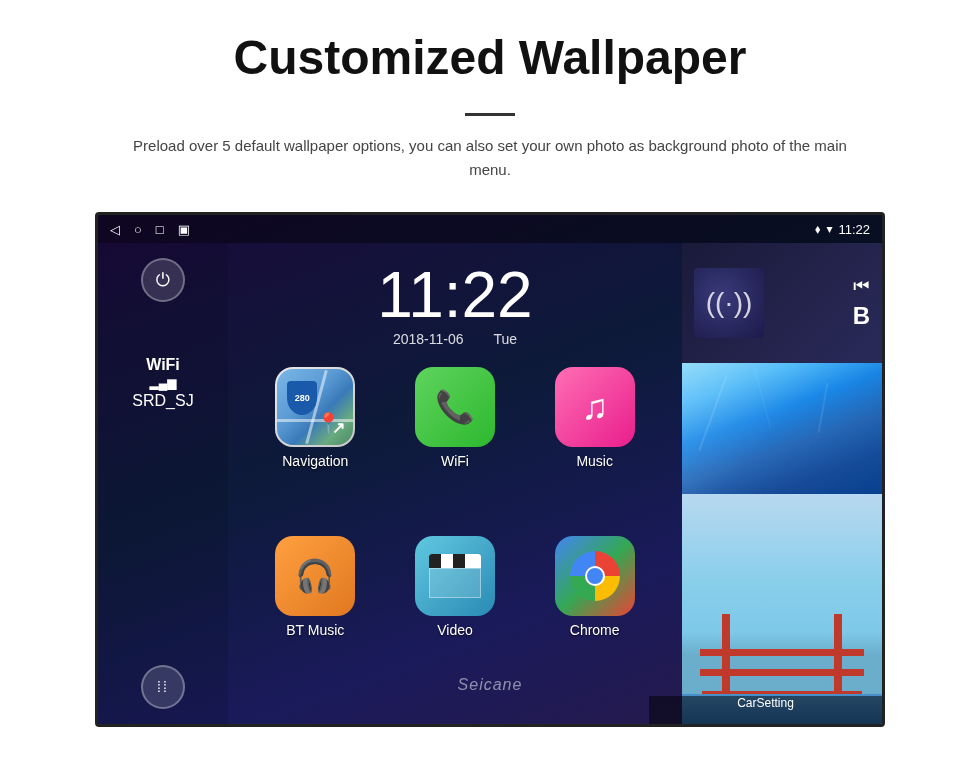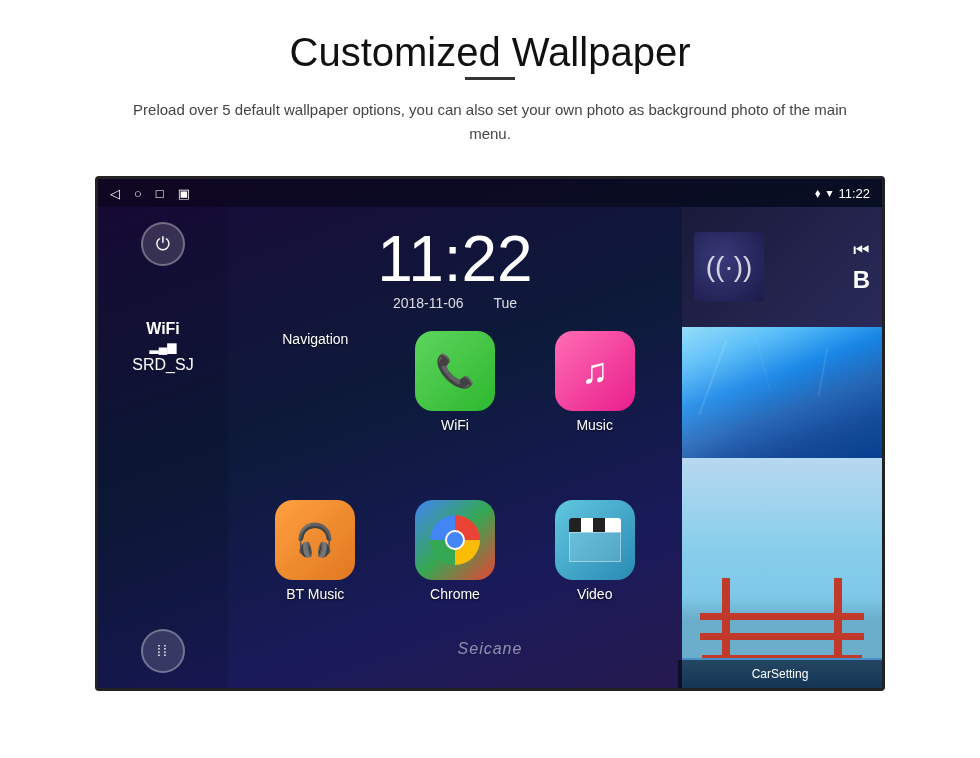--- a/index.html
+++ b/index.html
@@ -11,24 +11,24 @@
       overflow: hidden;
     }
 
     .page-container {
       width: 980px;
       padding: 30px 60px 20px;
     }
 
     .page-title {
       text-align: center;
-      font-size: 40px;
-      font-weight: 400;
+      font-size: 48px;
+      font-weight: 700;
       color: #111;
-      margin-bottom: 2px;
+      margin-bottom: 28px;
     }
 
     .title-divider {
       width: 50px;
       height: 3px;
       background: #333;
       margin: 0 auto 18px;
     }
 
     .page-description {
@@ -482,20 +482,35 @@
           <div class="clock-time">11:22</div>
           <div class="clock-date">
             <span>2018-11-06</span>
             <span>Tue</span>
           </div>
         </div>
 
         <div class="app-grid">
 
           <div class="app-item">
+            <div class="app-icon nav-icon">
+              <div class="map-container">
+
+                <div class="map-road" style="width:3px;height:100%;top:0;left:38px;transform:rotate(15deg);background:rgba(255,255,255,0.5);"></div>
+                <div class="map-road" style="width:100%;height:3px;top:50px;left:0;background:rgba(255,255,255,0.5);"></div>
+
+                <div class="map-shield">
+                  <span class="shield-number">280</span>
+                </div>
+
+                <div class="map-pin">📍</div>
+
+                <div style="position:absolute;bottom:8px;right:8px;color:#fff;font-size:16px;font-weight:bold;">↗</div>
+              </div>
+            </div>
             <span class="app-label">Navigation</span>
           </div>
 
           <div class="app-item">
             <div class="app-icon phone-icon">
               <span class="icon-phone">📞</span>
             </div>
             <span class="app-label">WiFi</span>
           </div>
 
@@ -504,46 +519,46 @@
               <span class="music-note">♫</span>
             </div>
             <span class="app-label">Music</span>
           </div>
 
           <div class="app-item">
             <div class="app-icon bt-icon">
               <span class="icon-bluetooth" style="color:#fff;font-size:32px;">🎧</span>
             </div>
             <span class="app-label">BT Music</span>
-          </div>
-
-          <div class="app-item">
-            <div class="app-icon chrome-icon" style="padding:0;align-items:center;justify-content:center;">
-              <div class="chrome-circle">
-                <div class="chrome-inner"></div>
-              </div>
-            </div>
-            <span class="app-label">Chrome</span>
           </div>
 
           <div class="app-item">
             <div class="app-icon video-icon">
               <div class="video-clap">
                 <div class="video-clap-top">
                   <div class="clap-stripe" style="background:#222;"></div>
                   <div class="clap-stripe" style="background:#fff;"></div>
                   <div class="clap-stripe" style="background:#222;"></div>
                   <div class="clap-stripe" style="background:#fff;"></div>
                 </div>
                 <div class="video-clap-body"></div>
               </div>
             </div>
             <span class="app-label">Video</span>
           </div>
 
+          <div class="app-item">
+            <div class="app-icon chrome-icon" style="padding:0;align-items:center;justify-content:center;">
+              <div class="chrome-circle">
+                <div class="chrome-inner"></div>
+              </div>
+            </div>
+            <span class="app-label">Chrome</span>
+          </div>
+
         </div>
       </div>
 
       <div class="right-panel">
 
         <div class="media-widget">
           <div class="media-artwork">
             <span class="media-wifi-icon">((·))</span>
           </div>
           <div class="media-controls">
@@ -566,21 +581,21 @@
           <div class="bridge-sky">
 
             <div style="position:absolute;bottom:30px;left:20px;right:20px;height:3px;background:#c0392b;box-shadow:0 -20px 0 2px #c0392b,0 -40px 0 2px #c0392b;"></div>
             <div style="position:absolute;bottom:30px;left:40px;width:8px;height:80px;background:#c0392b;"></div>
             <div style="position:absolute;bottom:30px;right:40px;width:8px;height:80px;background:#c0392b;"></div>
 
             <div style="position:absolute;bottom:0;left:0;right:0;height:30px;background:linear-gradient(180deg,#4a90c8 0%,#2a6aaa 100%);"></div>
           </div>
         </div>
 
-        <div style="position:absolute;bottom:0;right:0;width:204px;height:28px;background:rgba(0,0,0,0.5);display:flex;align-items:center;justify-content:center;">
+        <div style="position:absolute;bottom:0;right:0;width:233px;height:28px;background:rgba(0,0,0,0.5);display:flex;align-items:flex-start;justify-content:center;">
           <span style="color:#fff;font-size:12px;">CarSetting</span>
         </div>
 
       </div>
     </div>
 
     <div class="watermark">
       <span>Seicane</span>
     </div>
 

